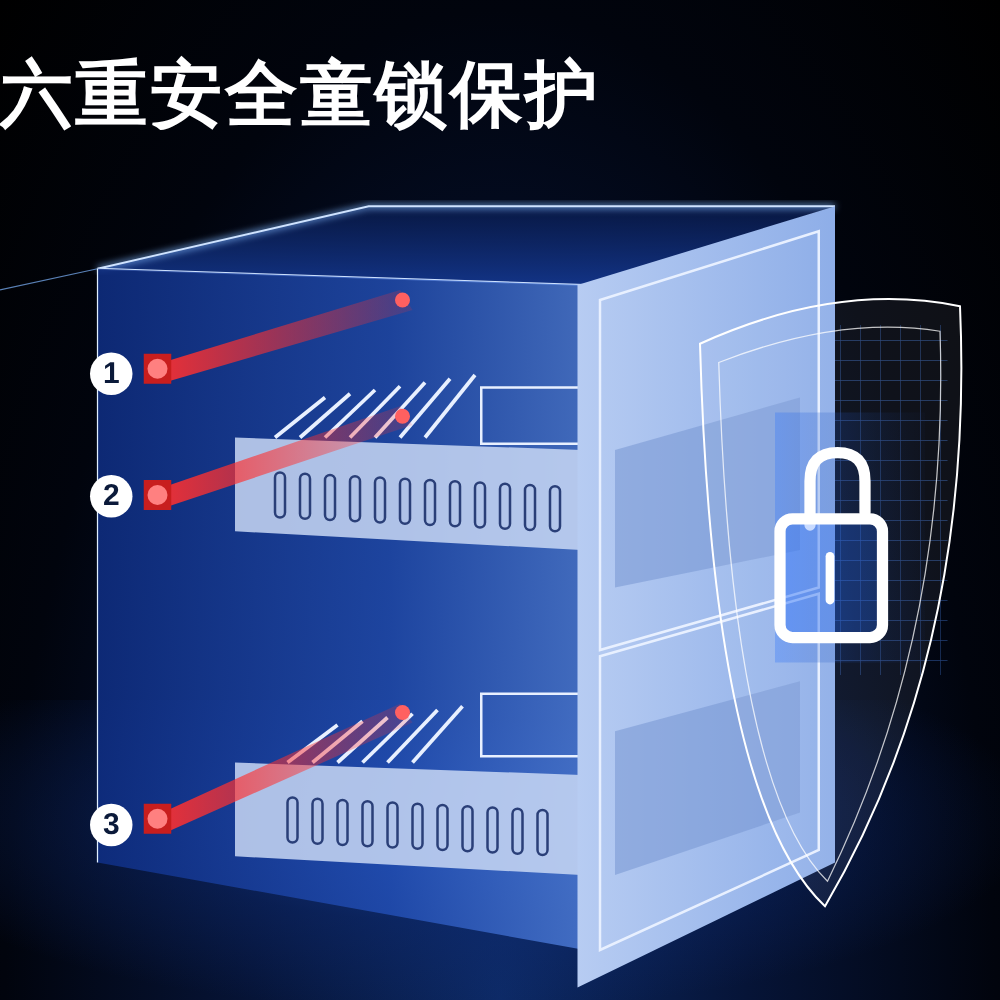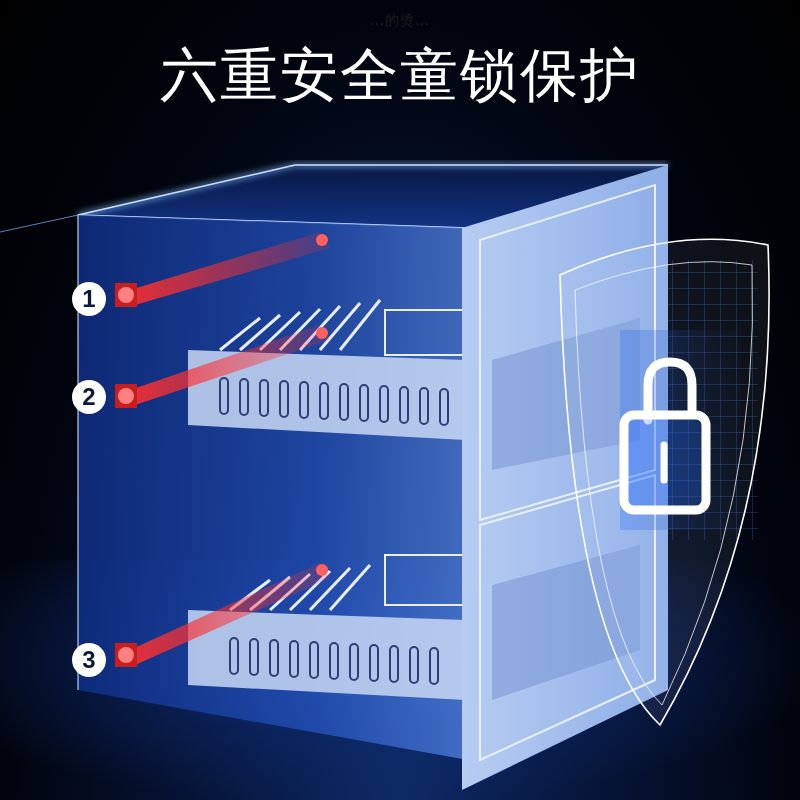--- a/index.html
+++ b/index.html
@@ -1,30 +1,29 @@
 <!DOCTYPE html>
 <html><head>
 <meta charset="utf-8">
 <style>
   html, body { margin:0; padding:0; }
   body { width:800px; height:800px; overflow:hidden; background:#000; font-family:"DejaVu Sans", sans-serif; }
   .stage { position:relative; width:800px; height:800px; overflow:hidden;
     background: radial-gradient(ellipse at 50% 100%, #0d2a66 0%, #061437 35%, #01040d 70%, #000 100%); }
   .faint-sub { position:absolute; top:12px; left:0; width:800px; text-align:center; color:#1d1d1d; font-size:14px; letter-spacing:1px; }
-  .title { position:absolute; top:40px; left:0; width:800px; text-align:center; color:#fff; font-size:58px; font-weight:normal; letter-spacing:2px; line-height:70px; }
+  .title { position:absolute; top:40px; left:0; width:800px; text-align:left; color:#fff; font-size:58px; font-weight:bold; letter-spacing:2px; line-height:70px; }
   .floor { position:absolute; left:0; top:560px; width:800px; height:240px;
     background: radial-gradient(ellipse at 45% 40%, rgba(40,90,200,0.55) 0%, rgba(15,45,120,0.4) 40%, rgba(0,0,0,0) 75%); }
   svg.scene { position:absolute; left:0; top:0; }
   .marker { position:absolute; width:34px; height:34px; border-radius:50%; background:#fff; color:#0b1a3a; font-weight:bold; font-size:24px; line-height:34px; text-align:center; font-family:"Liberation Sans", sans-serif; }
 </style>
 </head>
 <body>
 
 <div class="stage">
-  <div class="faint-sub">…的烫…</div>
   <div class="title">六重安全童锁保护</div>
   <div class="floor"></div>
 
   <svg class="scene" width="800" height="800" viewBox="0 0 800 800">
     <defs>
       <linearGradient id="body" x1="0" y1="0" x2="1" y2="0">
         <stop offset="0" stop-color="#0f2f86" stop-opacity="0.85"></stop>
         <stop offset="0.6" stop-color="#2350b8" stop-opacity="0.8"></stop>
         <stop offset="1" stop-color="#4c7ad4" stop-opacity="0.85"></stop>
       </linearGradient>

